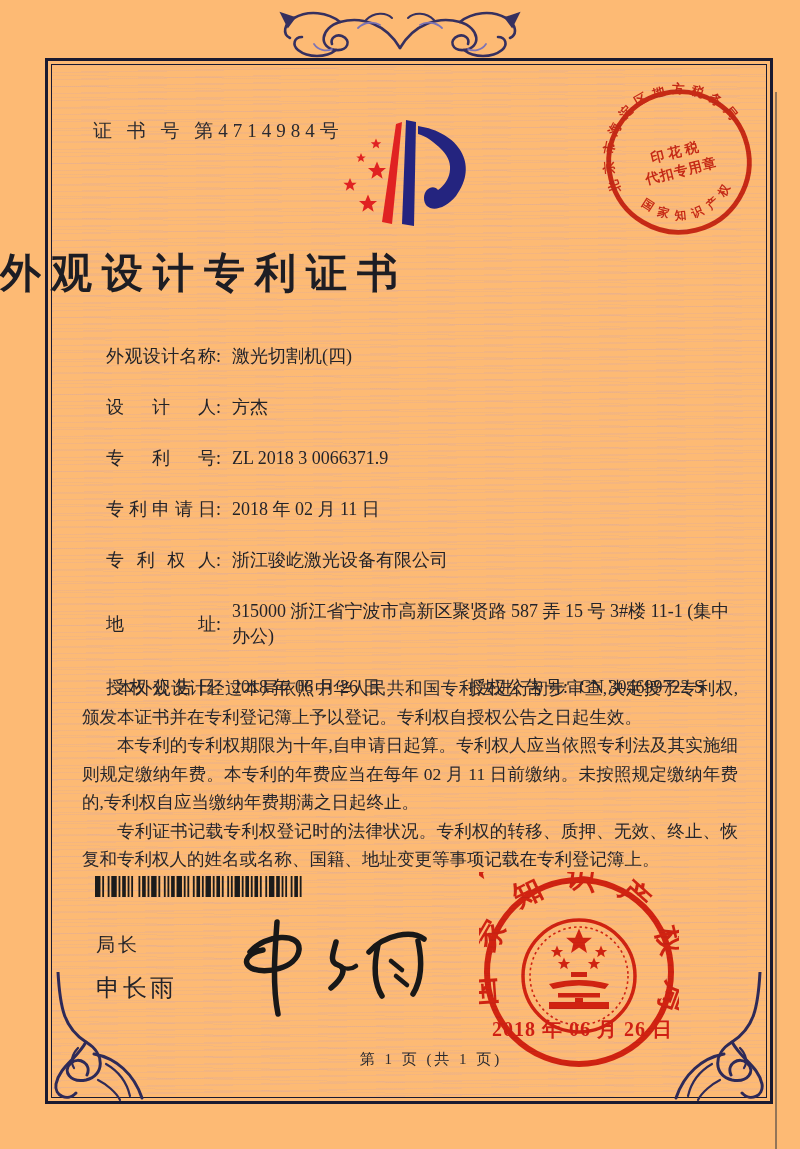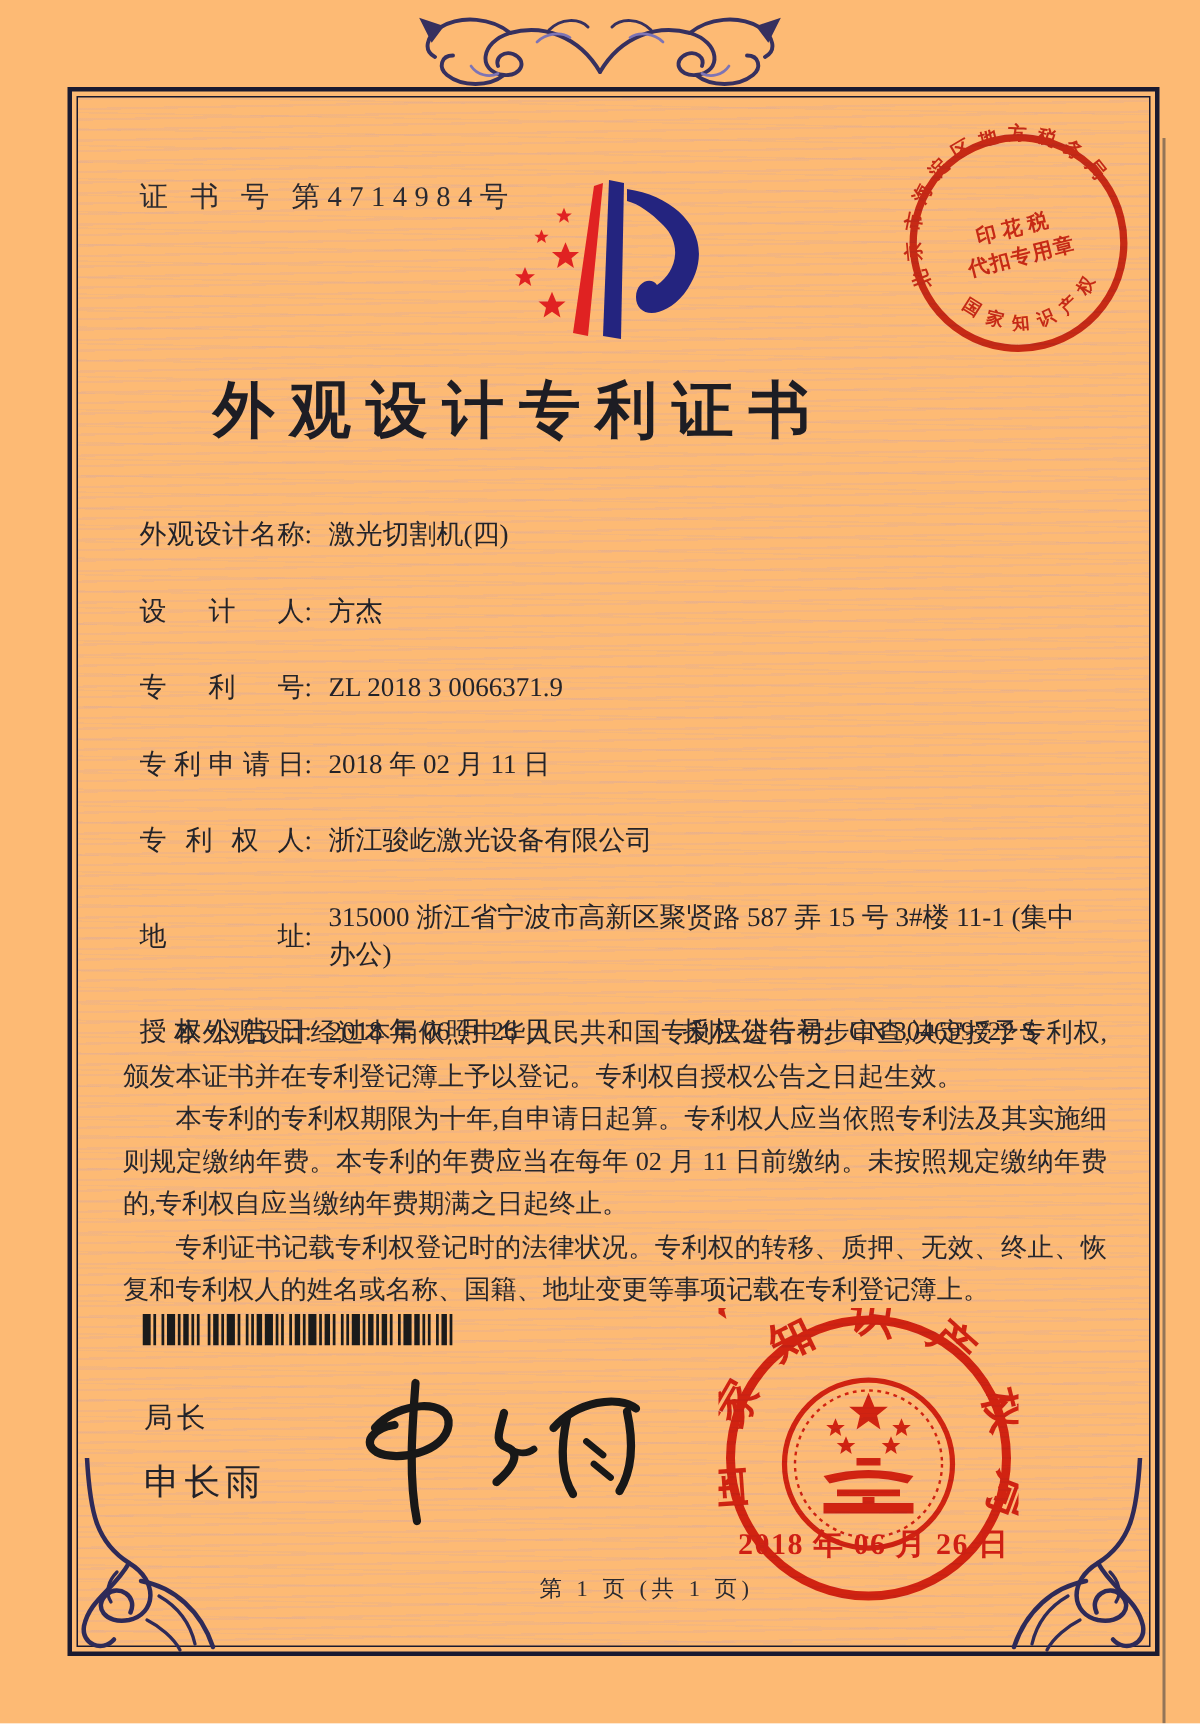--- a/index.html
+++ b/index.html
@@ -22,25 +22,25 @@
   .corner-flourish { position:absolute; width:104px; height:132px; z-index:2; }
   .corner-flourish.bl { left:48px; top:972px; }
   .corner-flourish.br { right:30px; top:972px; transform:scaleX(-1); }
 
   
   .cert-no { position:absolute; left:93px; top:118px; font-size:19px; letter-spacing:5px;
              color:#2a2a30; z-index:3; }
   .logo { position:absolute; left:332px; top:112px; width:156px; height:128px; z-index:3; }
   .tax-stamp { position:absolute; left:601px; top:84px; width:156px; height:156px;
                transform:rotate(-14deg); z-index:4; opacity:.92; mix-blend-mode:multiply; }
-  .title { position:absolute; left:0; top:246px; width:692px; text-align:center;
+  .title { position:absolute; left:0; top:246px; width:692px; 
            font-size:41px; font-weight:600; letter-spacing:10px; color:#1d1d24; z-index:3; }
 
   
-  .fields { position:absolute; left:93px; top:344px; width:652px; z-index:3; font-size:18px; }
+  .fields { position:absolute; left:106px; top:344px; width:652px; z-index:3; font-size:18px; }
   .field-row { display:flex; margin-bottom:26px; line-height:25px; position:relative; }
   .flabel { flex:none; display:inline-block; width:110px; text-align:justify; text-align-last:justify; }
   .fcolon { flex:none; margin-right:11px; }
   .fvalue { flex:1 1 auto; line-height:25px; }
   .grant-no-group { position:absolute; left:362px; top:0; display:flex;align-items:center; }
   .grant-no-group .flabel { width:95px; margin-right:0; }
 
   
   .legal { position:absolute; left:82px; top:674px; width:656px; z-index:3;
            font-size:17.5px; line-height:28.5px; text-align:justify; color:#26262c; }

